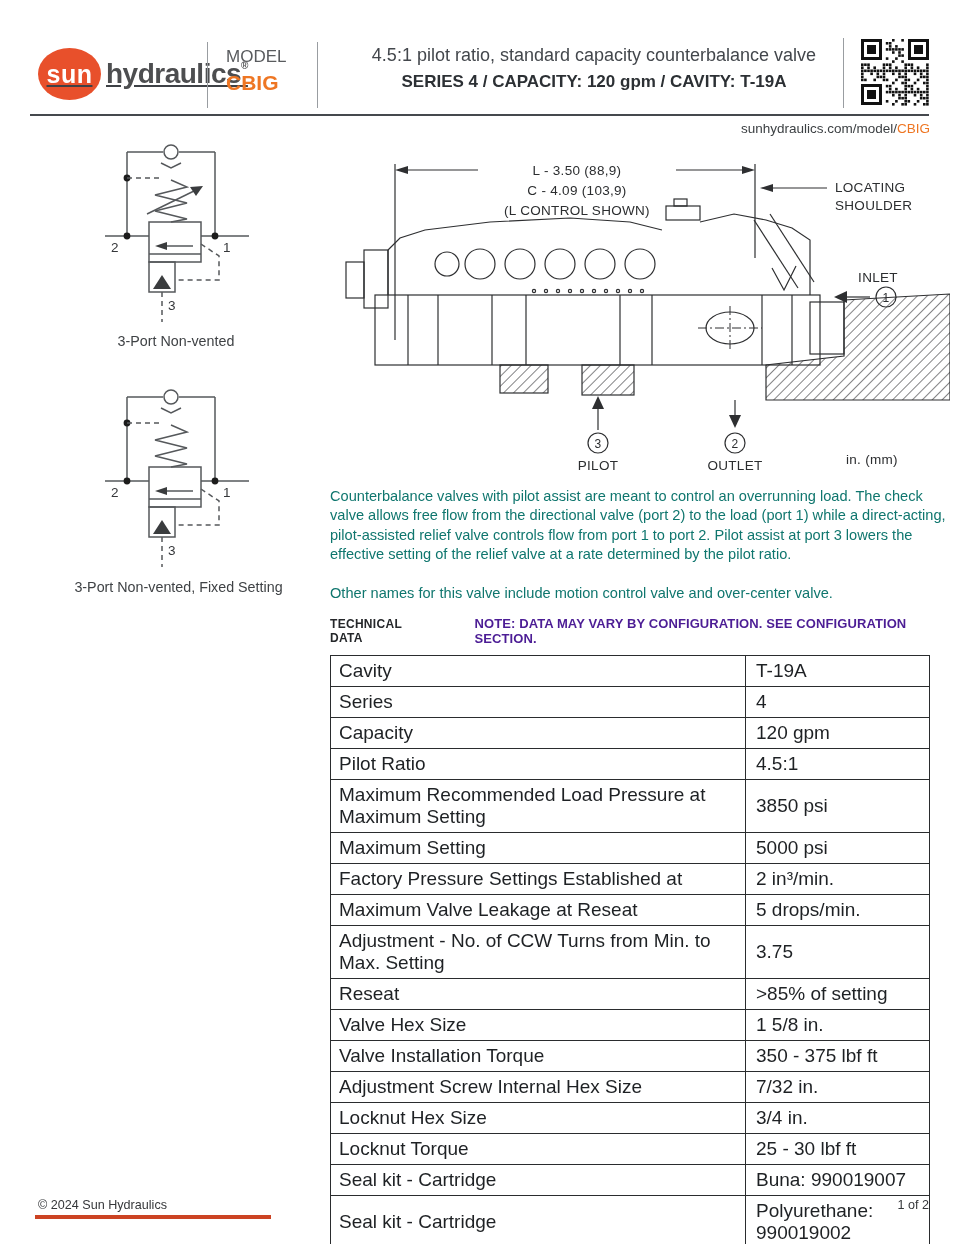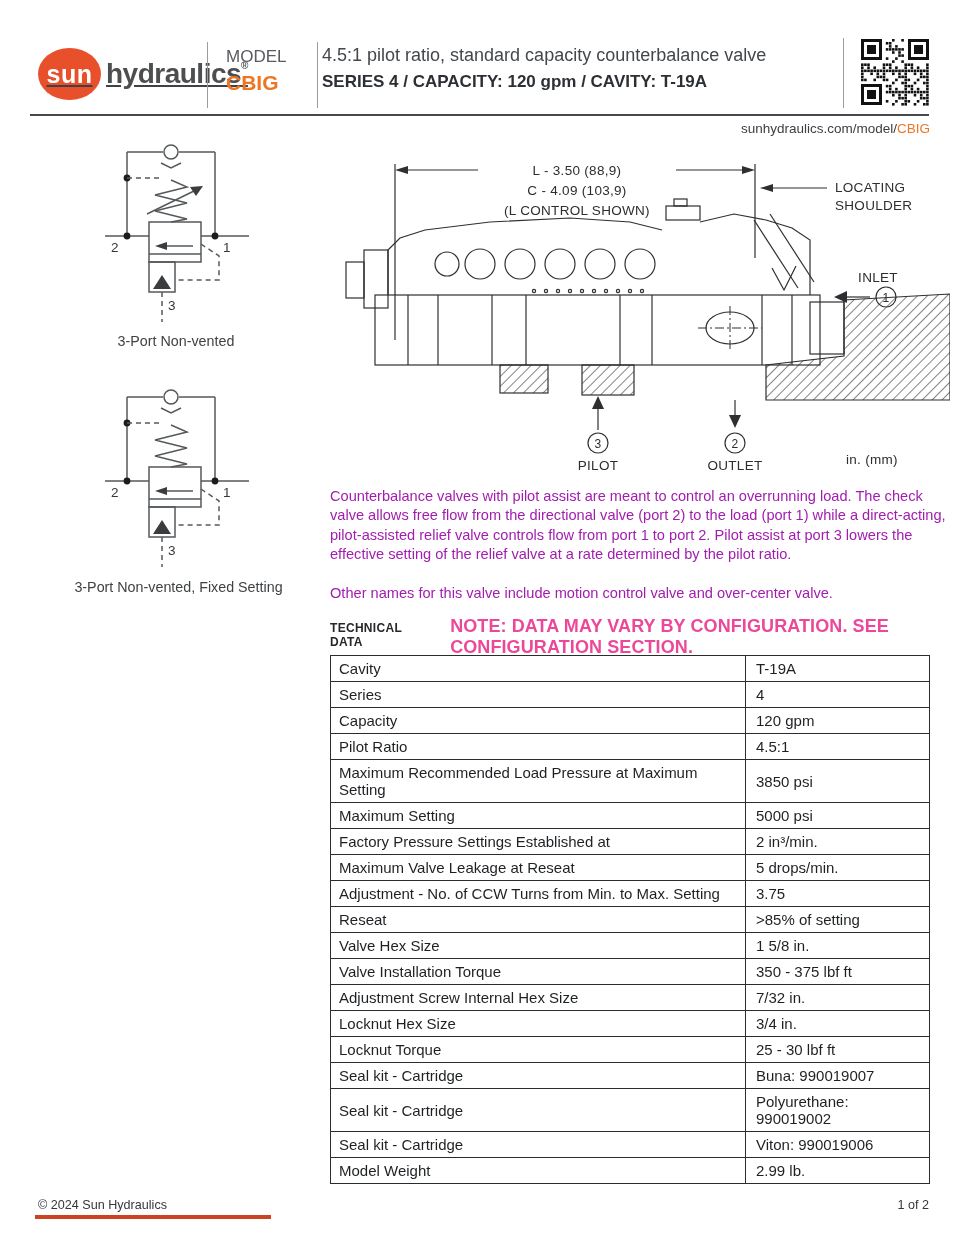--- a/index.html
+++ b/index.html
@@ -10,21 +10,21 @@
   .logo{position:absolute;left:38px;top:48px;display:flex;align-items:center;text-decoration:underline;}
   .logo-circle{width:63px;height:52px;border-radius:50%;background:#e8502b;color:#fff;
                display:flex;align-items:center;justify-content:center;
                font-weight:bold;font-size:25px;letter-spacing:.5px;}
   .logo-text{font-size:28px;font-weight:bold;color:#4d4e50;margin-left:5px;letter-spacing:-.5px;}
   .logo-reg{font-size:10px;color:#4d4e50;vertical-align:14px;font-weight:bold;}
   .hdr-divider{position:absolute;width:1px;background:#999da1;}
   .model-block{position:absolute;left:226px;top:47px;}
   .model-label{font-size:17px;color:#595b5e;}
   .model-code{font-size:21px;font-weight:bold;color:#ee7623;margin-top:4px;}
-  .title-block{position:absolute;left:322px;top:45px;width:500px;}
+  .title-block{position:absolute;left:344px;top:45px;width:500px;text-align:center;}
   .title-line1{font-size:18px;color:#43474c;}
   .title-line2{font-size:17px;font-weight:bold;color:#2c3034;margin-top:6px;}
   .hdr-rule{position:absolute;left:30px;top:114px;width:899px;height:2px;background:#45494e;}
   .url-line{position:absolute;right:29px;top:121px;font-size:13.5px;color:#3c4043;text-decoration:none;text-align:center;}
   .url-model{color:#ee7623;}
   .qr{position:absolute;left:858px;top:36px;}
 
   
   .schem *{stroke:#55585b;stroke-width:1.5;fill:none;}
   .schem .dot{fill:#1c1c1c;stroke:none;}
@@ -36,28 +36,28 @@
   
   .draw line,.draw path,.draw rect,.draw ellipse,.draw circle,.draw polyline{stroke:#2e2f31;fill:none;stroke-width:1.2;}
   .draw .fill{fill:#2e2f31;stroke:none;}
   .draw text{fill:#2c2e30;stroke:none;font-size:13.5px;letter-spacing:.3px;font-family:"Liberation Sans",sans-serif;}
   .draw .pnum{font-size:12px;}
   .draw .cdash{stroke-dasharray:9 3 2 3;stroke-width:1;}
   .hatch{fill:url(#hatchpat) !important;}
 
   
   .desc{position:absolute;left:330px;top:487px;width:616px;}
-  .desc p{margin:0 0 19px 0;font-size:14.6px;line-height:19.4px;color:#a21caf;}
+  .desc p{margin:0 0 19px 0;font-size:14.6px;line-height:19.4px;color:#0f766e;}
 
   
   .tech-head{position:absolute;left:330px;top:616px;display:flex;align-items:baseline;gap:42px;width:616px;}
   .tech-title{font-size:12px;font-weight:bold;color:#25272a;letter-spacing:.3px;}
-  .tech-note{font-size:18px;font-weight:bold;color:#ec4899;letter-spacing:.1px;}
+  .tech-note{font-size:13px;font-weight:bold;color:#4c1d95;letter-spacing:.1px;}
   .tech-table{position:absolute;left:330px;top:655px;width:600px;border-collapse:collapse;}
-  .tech-table td{border:1px solid #2a2c2e;font-size:15px;color:#1e2124;padding:4px 8px;height:16.6px;}
+  .tech-table td{border:1px solid #2a2c2e;font-size:19px;color:#1e2124;padding:4px 8px;height:16.6px;}
   .tech-table td.td-label{width:398px;}
   .tech-table td.td-value{padding-left:10px;}
 
   
   .foot-copy{position:absolute;left:38px;top:1198px;font-size:12.6px;color:#35373a;}
   .foot-page{position:absolute;right:30px;top:1198px;font-size:12.6px;color:#35373a;margin-left:16px;}
   .foot-bar{position:absolute;left:35px;top:1215px;width:236px;height:4px;background:#cc4323;}
 </style>
 </head>
 <body>

